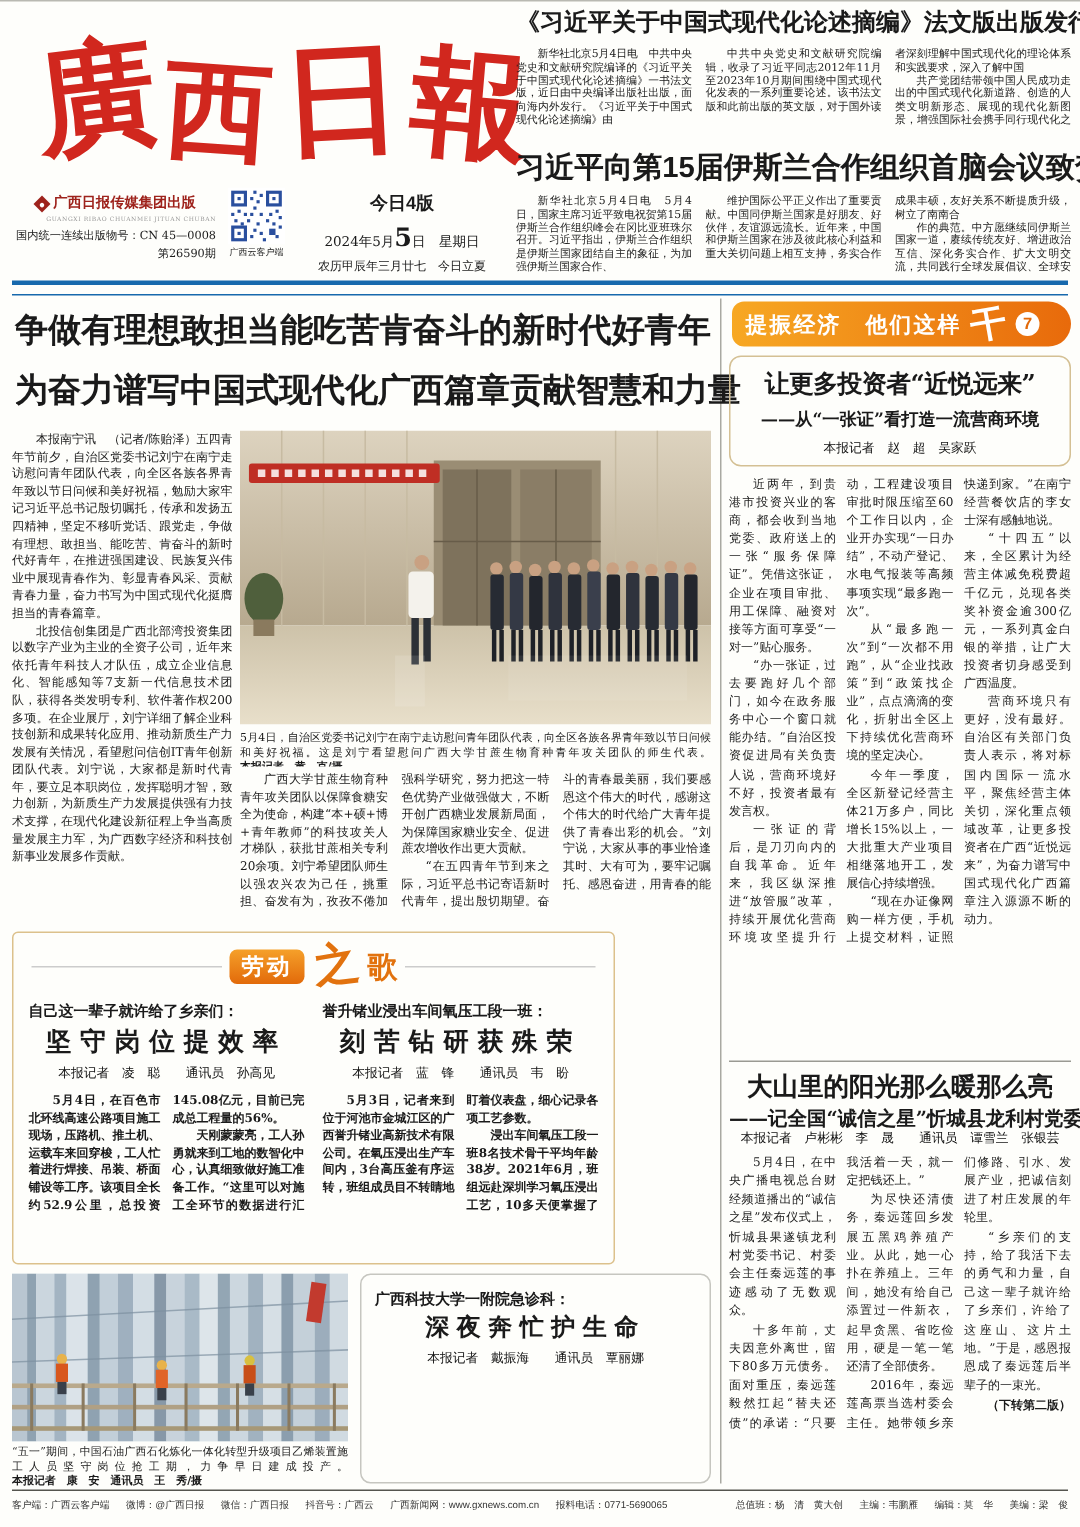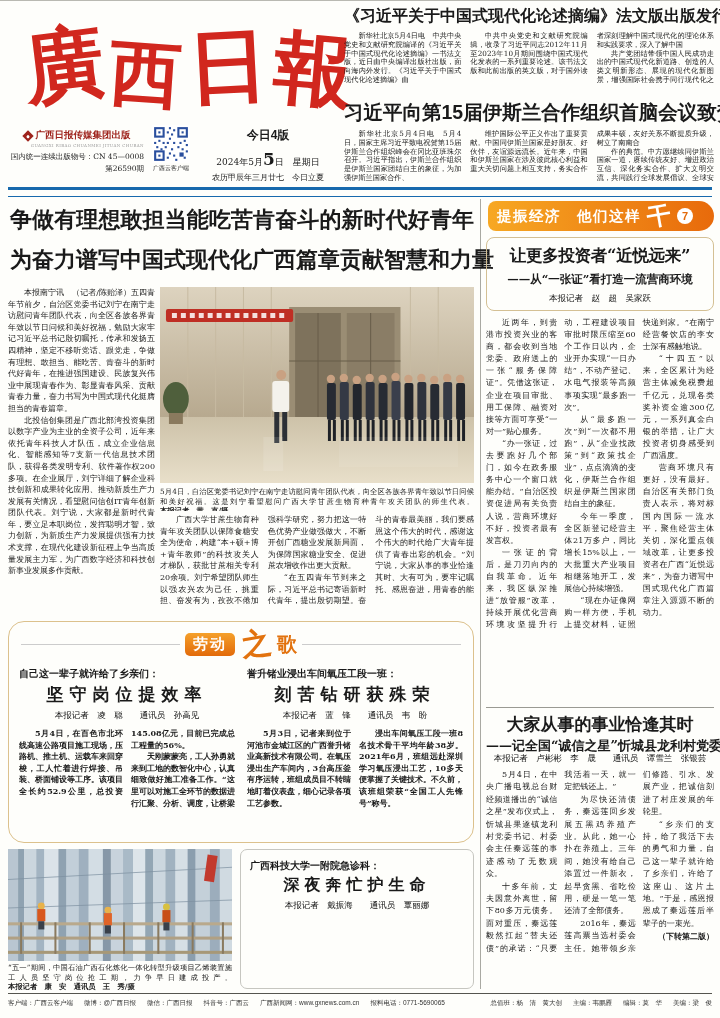--- a/index.html
+++ b/index.html
@@ -66,21 +66,21 @@
   .byline{font-size:8.5px;color:#111;}
   .econ-head .byline{margin-top:6px;}
   .econ-body{left:486px;top:316px;width:228px;height:384px;column-count:3;column-gap:7px;line-height:12.1px;}
   .h-divider{left:486px;top:706px;width:228px;height:0;border-top:1px solid #9a9a93;}
   .sun-title{left:486px;top:712px;width:228px;text-align:center;font-weight:900;font-size:17px;white-space:nowrap;}
   .sun-sub{left:486px;top:736px;width:228px;text-align:center;font-weight:700;font-size:13px;white-space:nowrap;}
   .sun-byline{left:486px;top:752px;width:228px;text-align:center;}
   .sun-body{left:486px;top:768px;width:228px;height:218px;column-count:3;column-gap:7px;line-height:12.4px;}
   .jump{text-align:right;font-weight:700;text-indent:0 !important;}
   
-  .labor-box{left:8px;top:620px;width:466px;height:222px;border:1px solid #dcc18c;border-radius:16px;box-sizing:border-box;}
+  .labor-box{left:8px;top:620px;width:402px;height:222px;border:1px solid #dcc18c;border-radius:4px;box-sizing:border-box;}
   .labor-banner{display:flex;align-items:center;margin:7px 12px 2px;gap:5px;}
   .labor-banner .hline{flex:1;height:1px;background:#ccc;}
   .lb-a{background:linear-gradient(#f5a02a,#e26a0a);color:#fff;font-family:"Liberation Sans",sans-serif;
       font-weight:900;font-size:15px;padding:2px 8px;border-radius:5px;letter-spacing:2px;}
   .lb-b{color:#e2720e;font-weight:900;font-size:30px;line-height:30px;transform:rotate(-10deg);margin:0 1px;}
   .lb-c{color:#e2720e;font-weight:900;font-size:20px;}
   .labor-cols{display:flex;gap:12px;padding:0 10px;}
   .labor-art{width:50%;}
   .kicker{font-family:"Liberation Sans",sans-serif;font-weight:700;font-size:10px;margin:6px 0 2px;}
   .sec-title{text-align:center;font-weight:900;font-size:17px;letter-spacing:6px;}
@@ -333,30 +333,30 @@
   <div class="abs econ-head">
     <div class="econ-title">让更多投资者“近悦远来”</div>
     <div class="econ-sub">——从“一张证”看打造一流营商环境</div>
     <div class="byline">本报记者　赵　超　吴家跃</div>
   </div>
 
   <div class="abs body econ-body">
     <p>近两年，到贵港市投资兴业的客商，都会收到当地党委、政府送上的一张“服务保障证”。凭借这张证，企业在项目审批、用工保障、融资对接等方面可享受“一对一”贴心服务。</p>
     <p>“办一张证，过去要跑好几个部门，如今在政务服务中心一个窗口就能办结。”自治区投资促进局有关负责人说，营商环境好不好，投资者最有发言权。</p>
     <p>一张证的背后，是刀刃向内的自我革命。近年来，我区纵深推进“放管服”改革，持续开展优化营商环境攻坚提升行动，工程建设项目审批时限压缩至60个工作日以内，企业开办实现“一日办结”，不动产登记、水电气报装等高频事项实现“最多跑一次”。</p>
-    <p>从“最多跑一次”到“一次都不用跑”，从“企业找政策”到“政策找企业”，点点滴滴的变化，伊斯兰合作组织是伊斯兰国家团结自主的象征。</p>
+    <p>从“最多跑一次”到“一次都不用跑”，从“企业找政策”到“政策找企业”，点点滴滴的变化，折射出全区上下持续优化营商环境的坚定决心。</p>
     <p>今年一季度，全区新登记经营主体21万多户，同比增长15%以上，一大批重大产业项目相继落地开工，发展信心持续增强。</p>
     <p>“现在办证像网购一样方便，手机上提交材料，证照快递到家。”在南宁经营餐饮店的李女士深有感触地说。</p>
     <p>“十四五”以来，全区累计为经营主体减免税费超千亿元，兑现各类奖补资金逾300亿元，一系列真金白银的举措，让广大投资者切身感受到广西温度。</p>
     <p>营商环境只有更好，没有最好。自治区有关部门负责人表示，将对标国内国际一流水平，聚焦经营主体关切，深化重点领域改革，让更多投资者在广西“近悦远来”，为奋力谱写中国式现代化广西篇章注入源源不断的动力。</p>
   </div>
 
   <div class="abs h-divider"></div>
 
-  <div class="abs sun-title">大家从事的事业恰逢其时</div>
+  <div class="abs sun-title">大山里的阳光那么暖那么亮</div>
   <div class="abs sun-sub">——记全国“诚信之星”忻城县龙利村党委书记秦远莲</div>
   <div class="abs byline sun-byline">本报记者　卢彬彬　李　晟　　通讯员　谭雪兰　张银芸</div>
   <div class="abs body sun-body">
     <p>5月4日，在中央广播电视总台财经频道播出的“诚信之星”发布仪式上，忻城县果遂镇龙利村党委书记、村委会主任秦远莲的事迹感动了无数观众。</p>
     <p>十多年前，丈夫因意外离世，留下80多万元债务。面对重压，秦远莲毅然扛起“替夫还债”的承诺：“只要我活着一天，就一定把钱还上。”</p>
     <p>为尽快还清债务，秦远莲回乡发展五黑鸡养殖产业。从此，她一心扑在养殖上。三年间，她没有给自己添置过一件新衣，起早贪黑、省吃俭用，硬是一笔一笔还清了全部债务。</p>
     <p>2016年，秦远莲高票当选村委会主任。她带领乡亲们修路、引水、发展产业，把诚信刻进了村庄发展的年轮里。</p>
     <p>“乡亲们的支持，给了我活下去的勇气和力量，自己这一辈子就许给了乡亲们，许给了这座山、这片土地。”于是，感恩报恩成了秦远莲后半辈子的一束光。</p>
     <p class="jump">（下转第二版）</p>
   </div>

